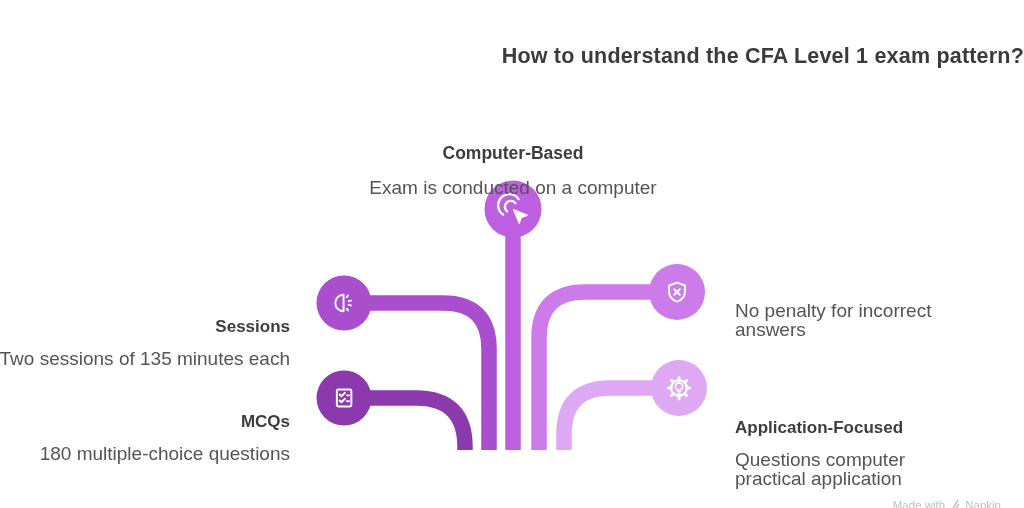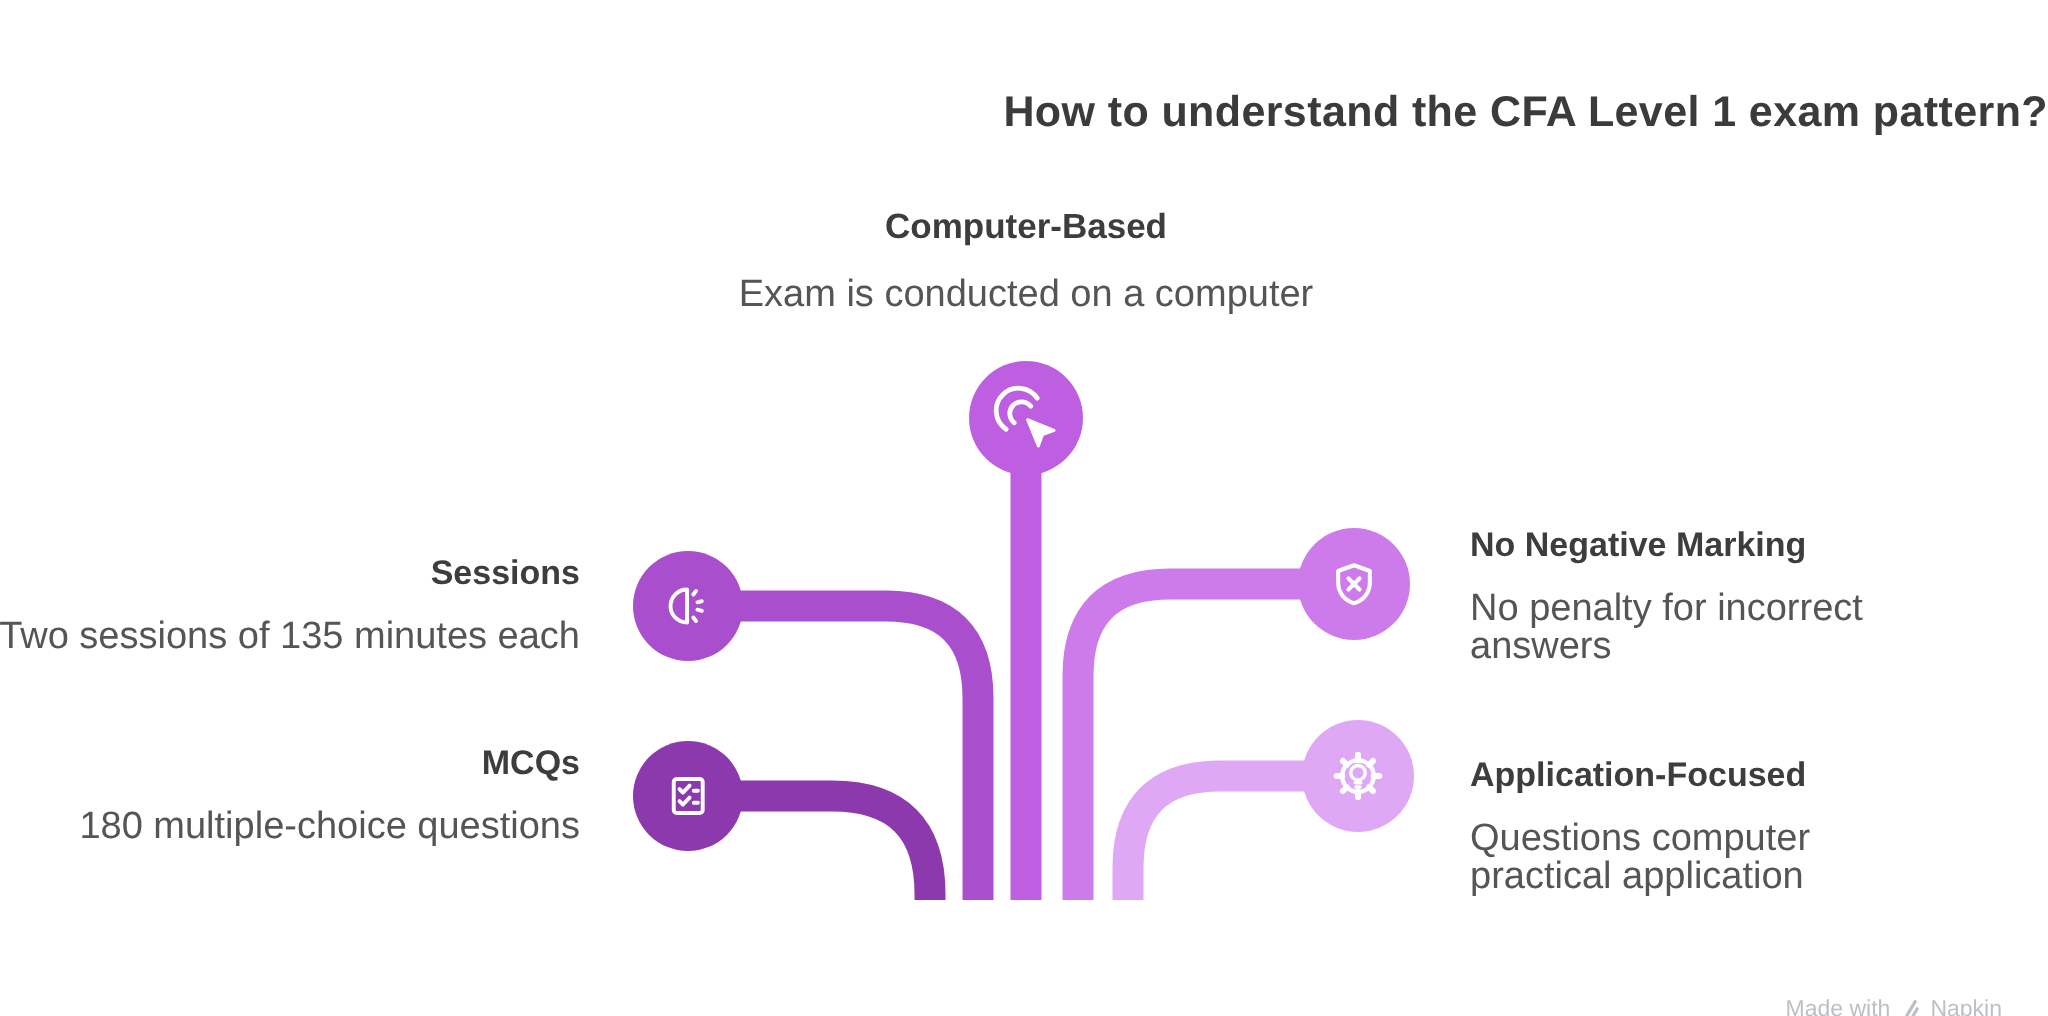--- a/index.html
+++ b/index.html
@@ -13,21 +13,21 @@
   .stage { position: absolute; inset: 0; width: 1024px; height: 508px; }
   .page-title {
     position: absolute; left: 0; top: 44px; width: 1024px;
     text-align: right;
     font-size: 21.5px; font-weight: bold; color: #3b3b3b;
     letter-spacing: 0.2px;
   }
   svg.diagram { position: absolute; left: 0; top: 0; }
   .conn { fill: none; stroke-width: 15.5; stroke-linecap: butt; }
   .icon { fill: none; stroke: #ffffff; stroke-width: 1.7; stroke-linecap: round; stroke-linejoin: round; }
-  .node { position: absolute; }
+  .node { position: absolute; margin-top: 40px; }
   .node h2 {
     margin: 0 0 13px 0;
     font-size: 17px; font-weight: bold; color: #3d3d3d;
     line-height: 21px;
   }
   .node p {
     margin: 0;
     font-size: 19px; color: #555555;
     line-height: 18.5px;
   }
@@ -122,21 +122,20 @@
     <h2>Sessions</h2>
     <p>Two sessions of 135 minutes each</p>
   </div>
 
   <div class="node node-left node-mcqs">
     <h2>MCQs</h2>
     <p>180 multiple-choice questions</p>
   </div>
 
   <div class="node node-right node-no-negative">
-    <h2>No Negative Marking</h2>
     <p>No penalty for incorrect answers</p>
   </div>
 
   <div class="node node-right node-application">
     <h2>Application-Focused</h2>
     <p>Questions computer practical application</p>
   </div>
 
   <div class="watermark">
     <span>Made with</span>

